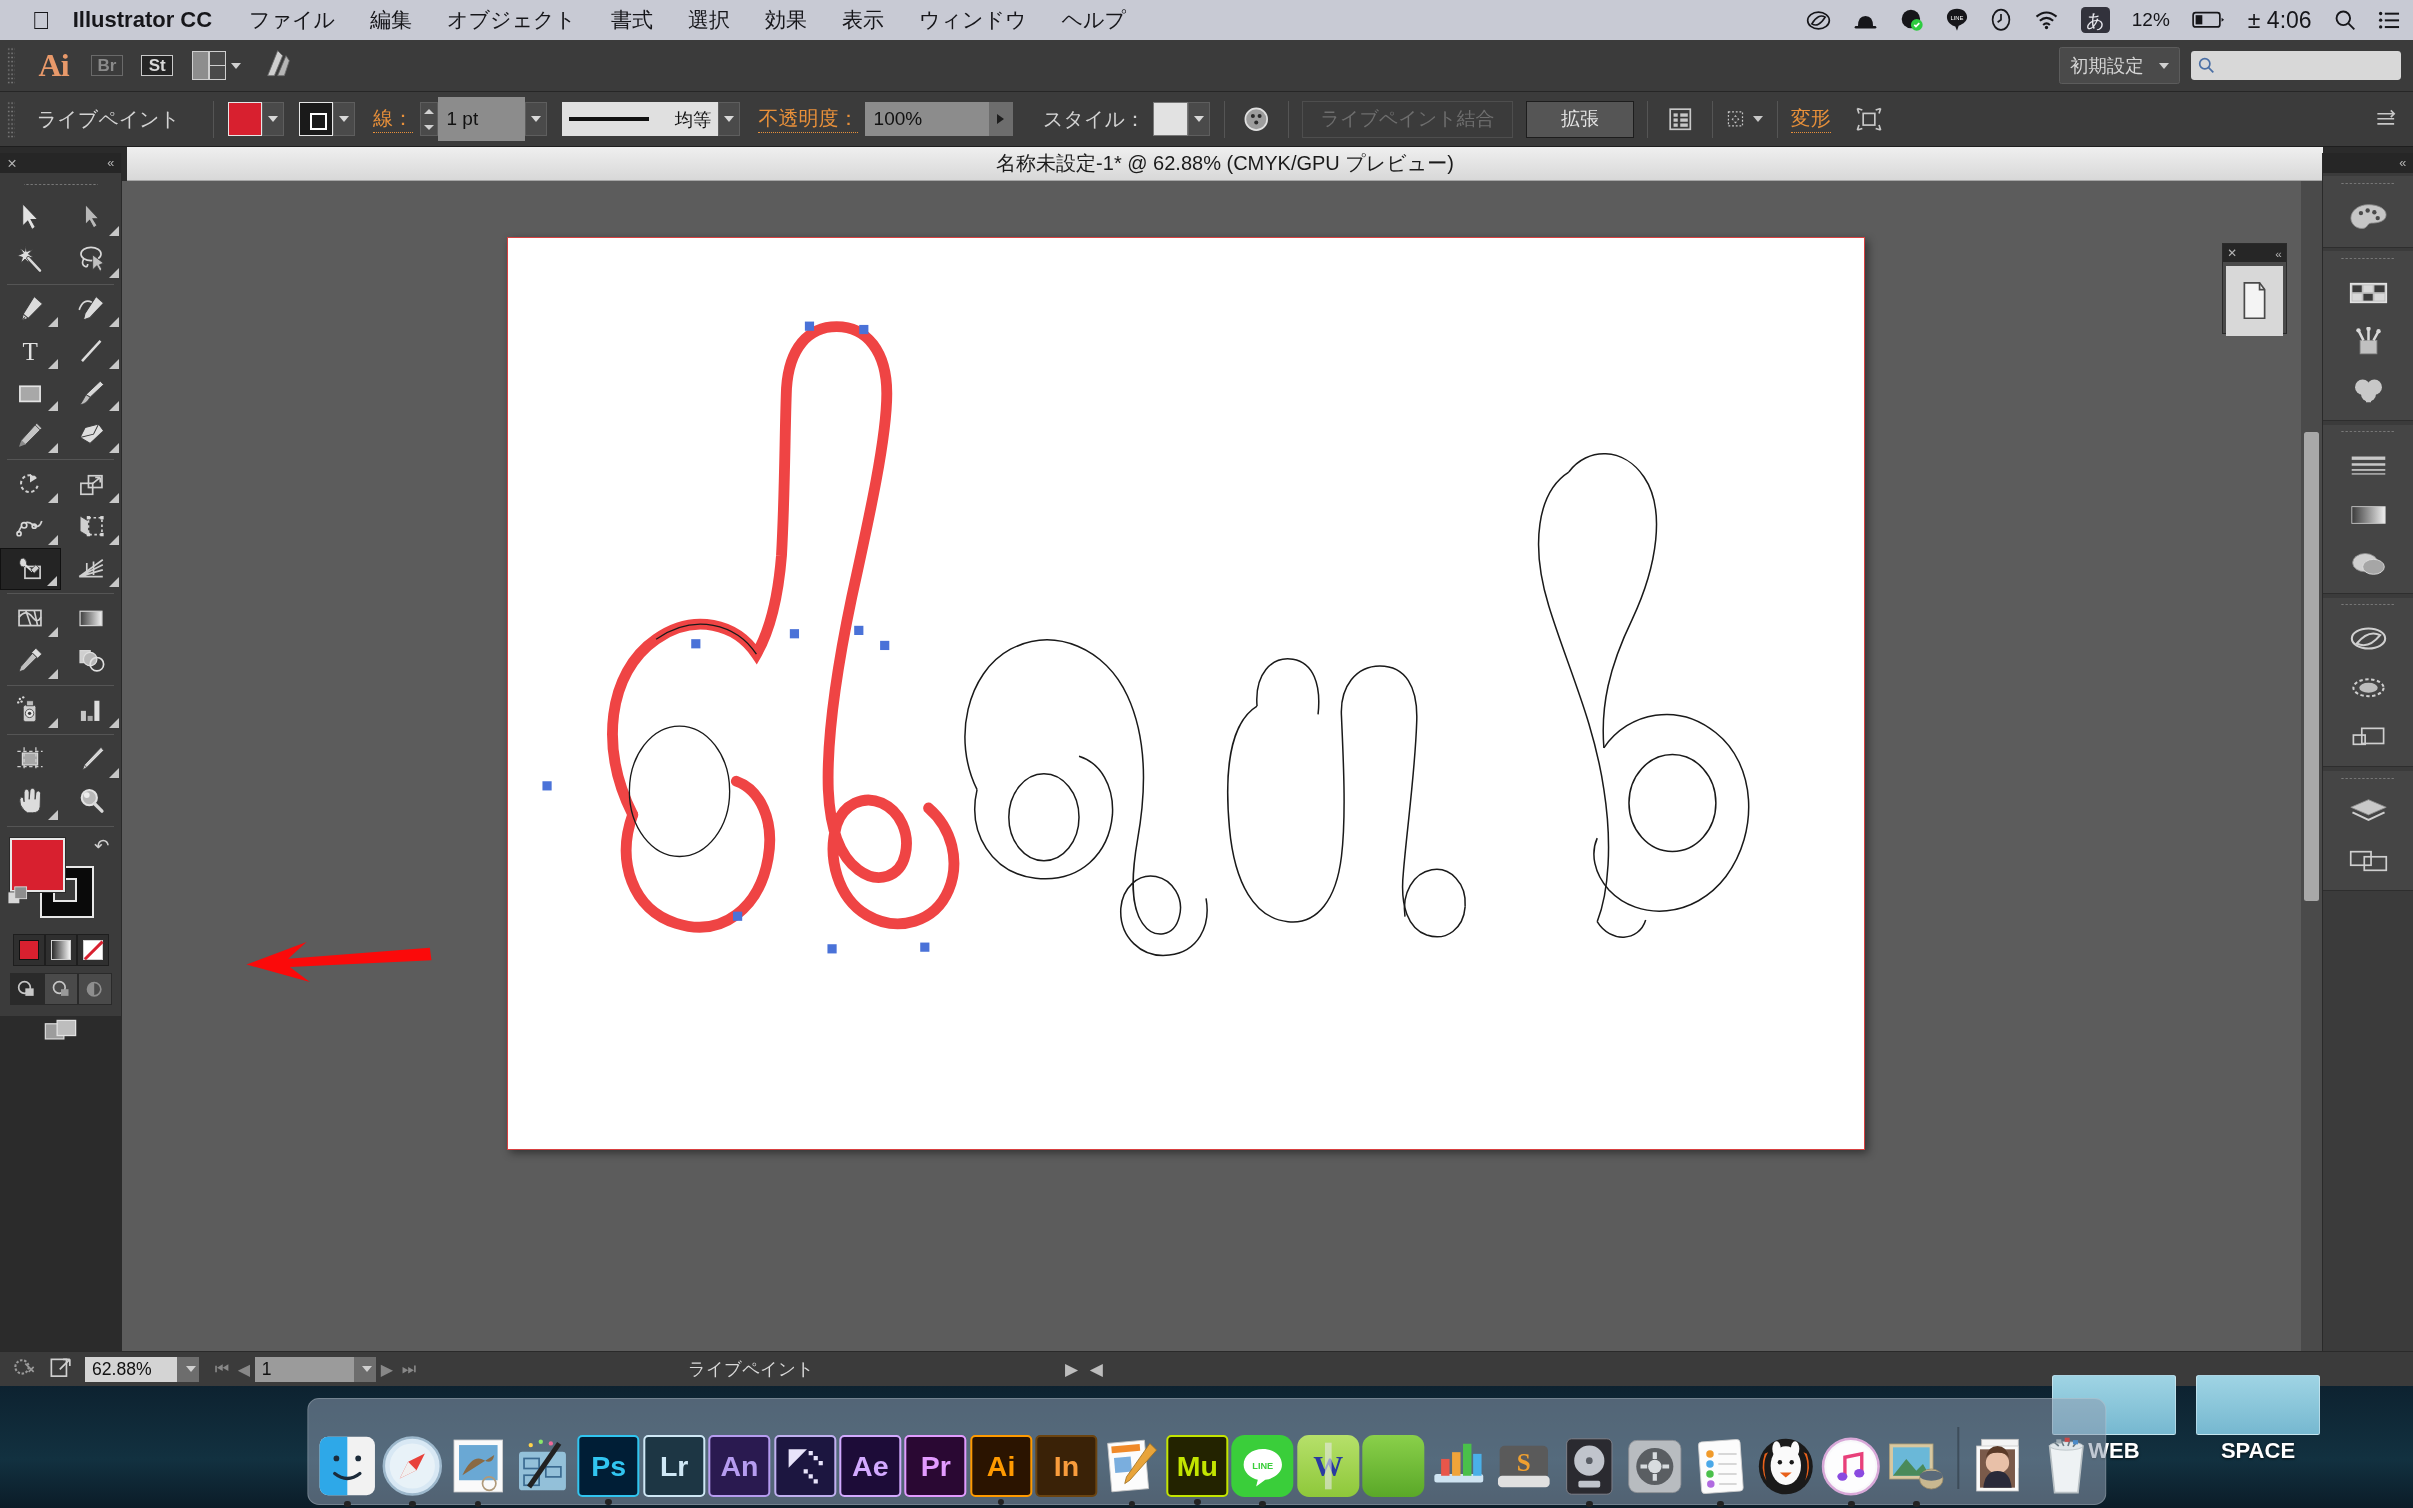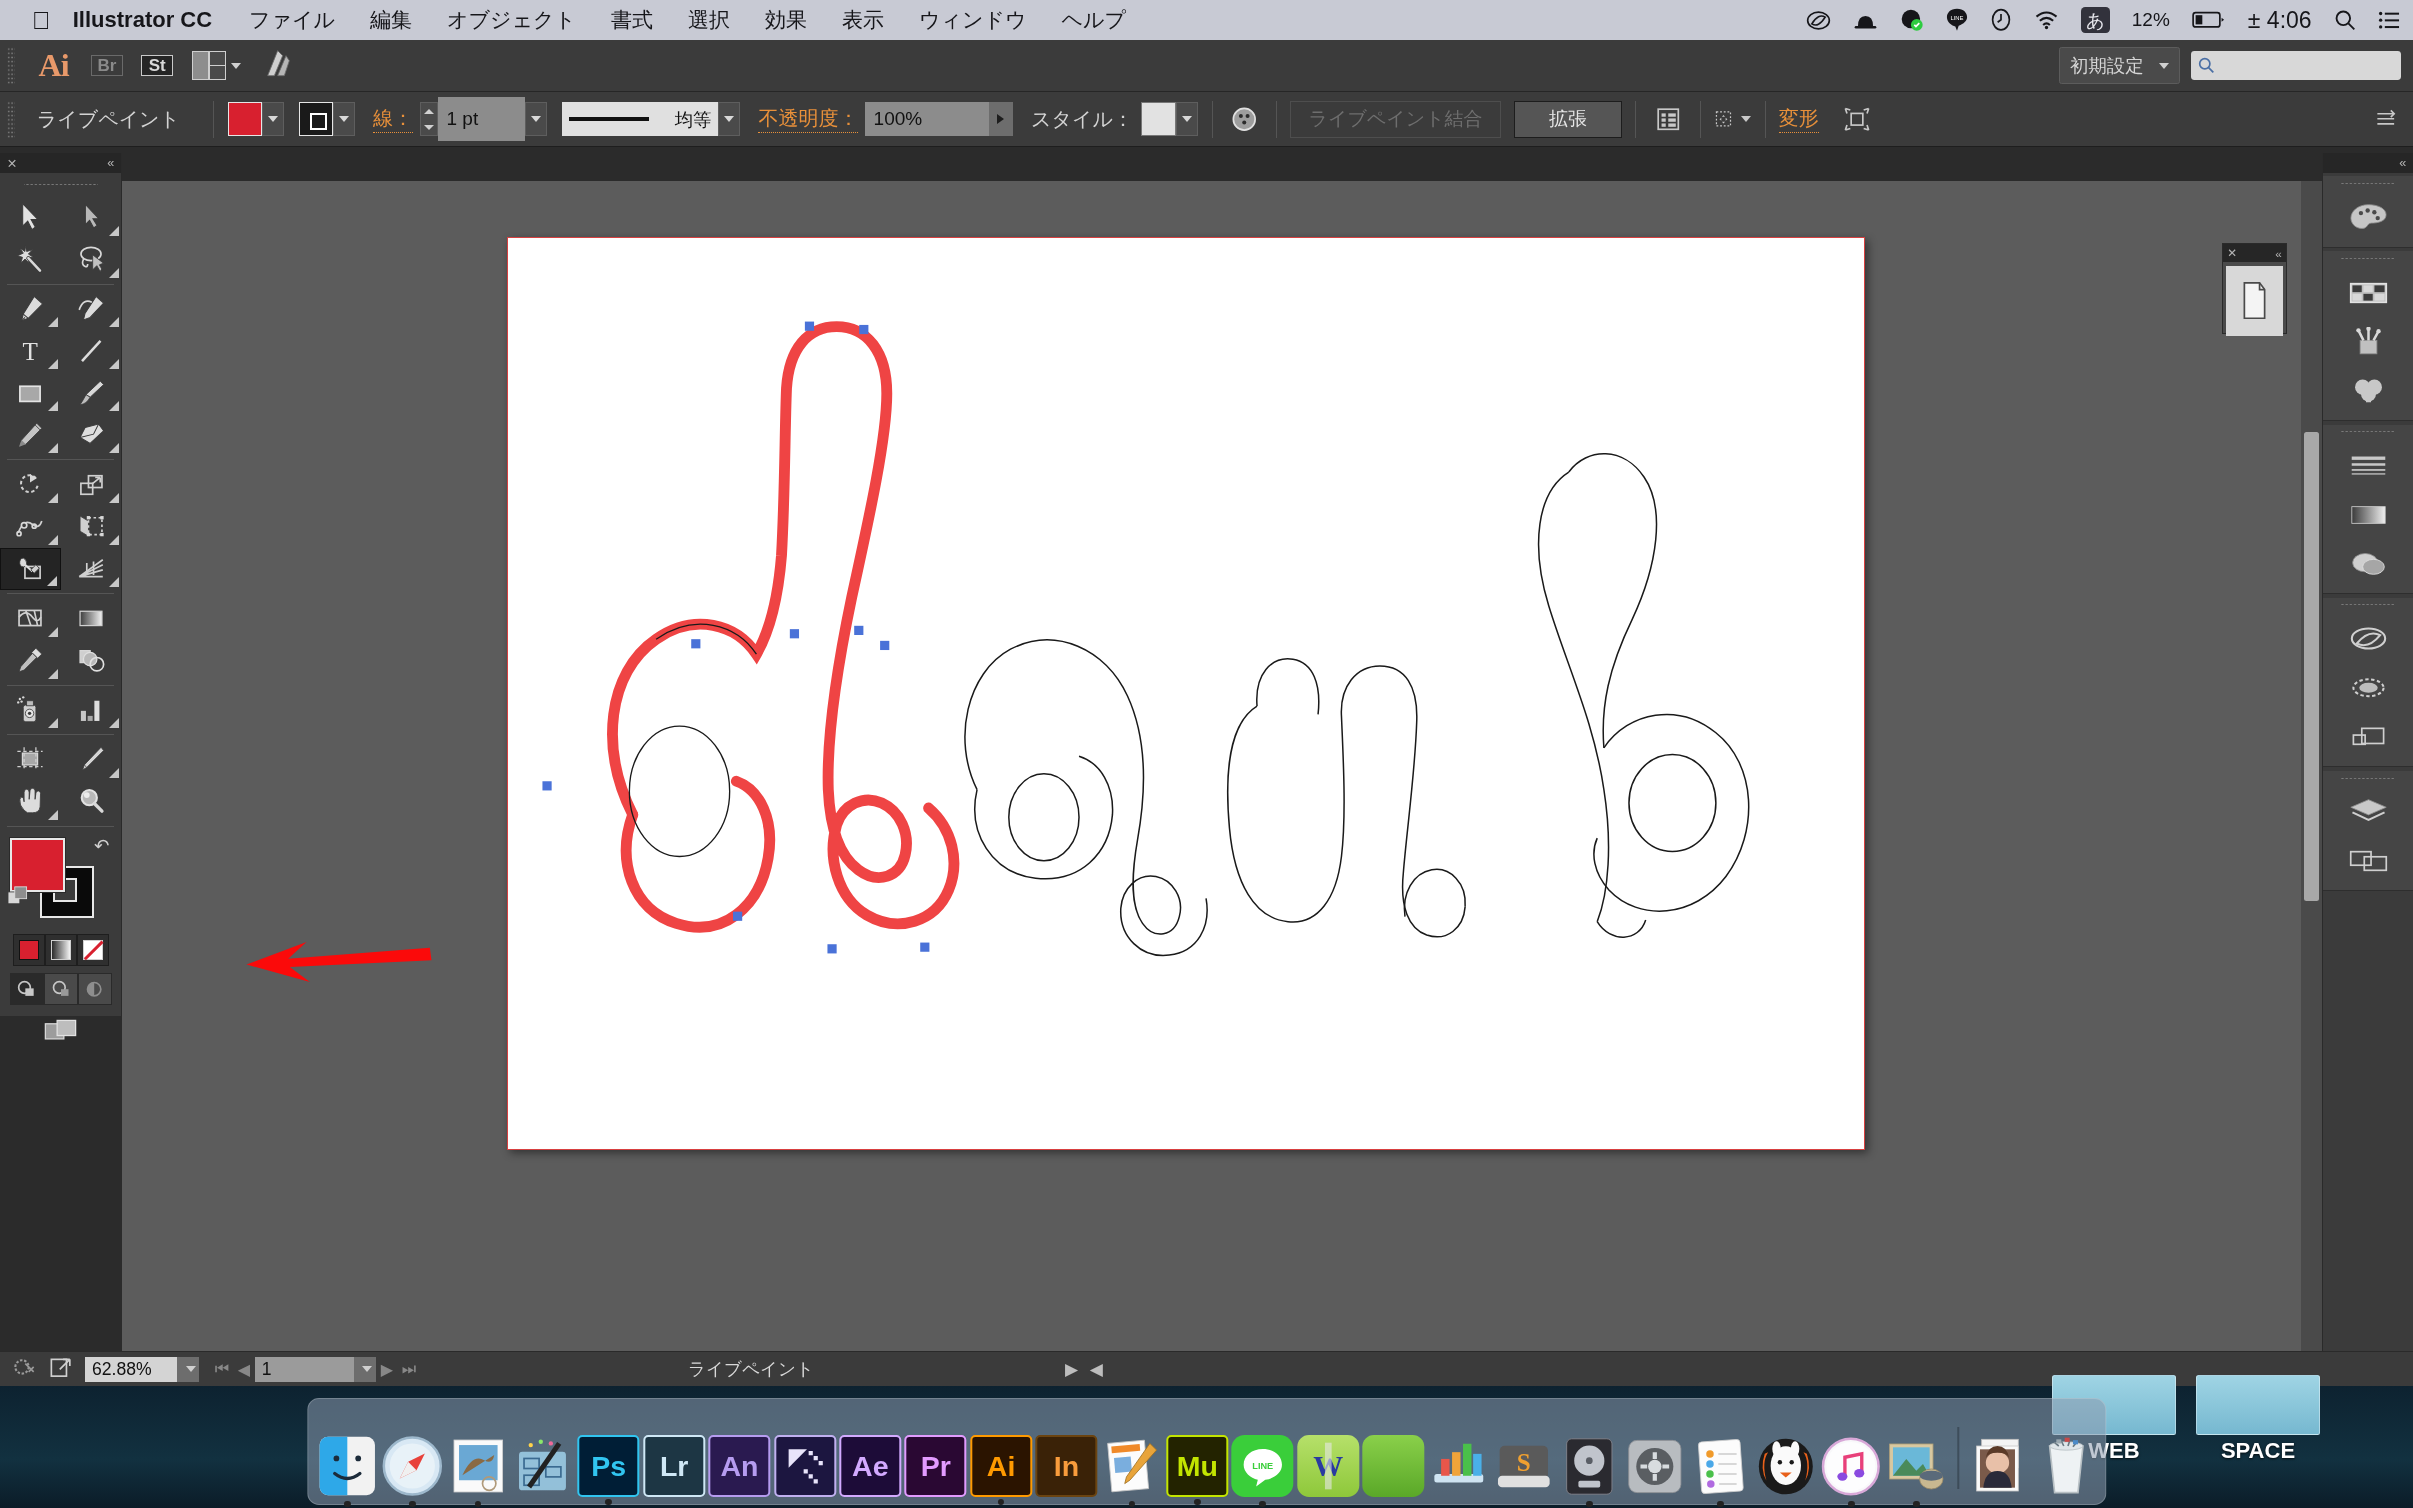--- a/index.html
+++ b/index.html
@@ -373,21 +373,21 @@
     <div class="drop">
         <span class="caret"></span>
       </div>
     <div style="width:18.4px"></div>
     <div class="orange-label">不透明度：</div>
     <div class="opfield">100%</div>
     <div class="arrowbtn">
         <span class="r"></span>
       </div>
     <div style="width:18.4px"></div>
-    <div class="ctrl-label" style="margin-left:0;margin-right:8.4px">スタイル：</div>
+    <div class="ctrl-label" style="margin-left:12px;margin-right:8.4px">スタイル：</div>
     <div class="stylebox"></div>
     <div class="drop">
         <span class="caret"></span>
       </div>
     <div class="vsep"></div>
     <div class="ico-btn">
       <svg width="28.5" height="28.5" viewBox="0 0 34 34">
           <circle cx="17" cy="17" r="13" fill="#9d9d9d" stroke="#e0e0e0" stroke-width="2"></circle>
           <circle cx="13" cy="13" r="2.4" fill="#2b2b2b"></circle>
           <circle cx="21" cy="13" r="2.4" fill="#2b2b2b"></circle>
@@ -434,20 +434,23 @@
         </svg>
     </div>
     <div style="position:absolute;right:8.4px" class="ico-btn">
       <svg width="23.5" height="23.5" viewBox="0 0 28 28">
           <path d="M4 8 H24 M4 14 H24 M4 20 H24" stroke="#c8c8c8" stroke-width="2"></path>
           <path d="M20 4 L24 8 L20 12" stroke="#c8c8c8" stroke-width="2" fill="none"></path>
         </svg>
     </div>
   </div>
 
+  <div class="tabbar">
+    <span class="tabtitle">名称未設定-1* @ 62.88% (CMYK/GPU プレビュー)</span>
+  </div>
 
   <div class="toolpanel">
     <div class="toolhdr">
       <span>✕</span>
       <span>«</span>
     </div>
     <div class="tgrip"></div>
 
     <div class="tgrid">
       <div class="tool">

